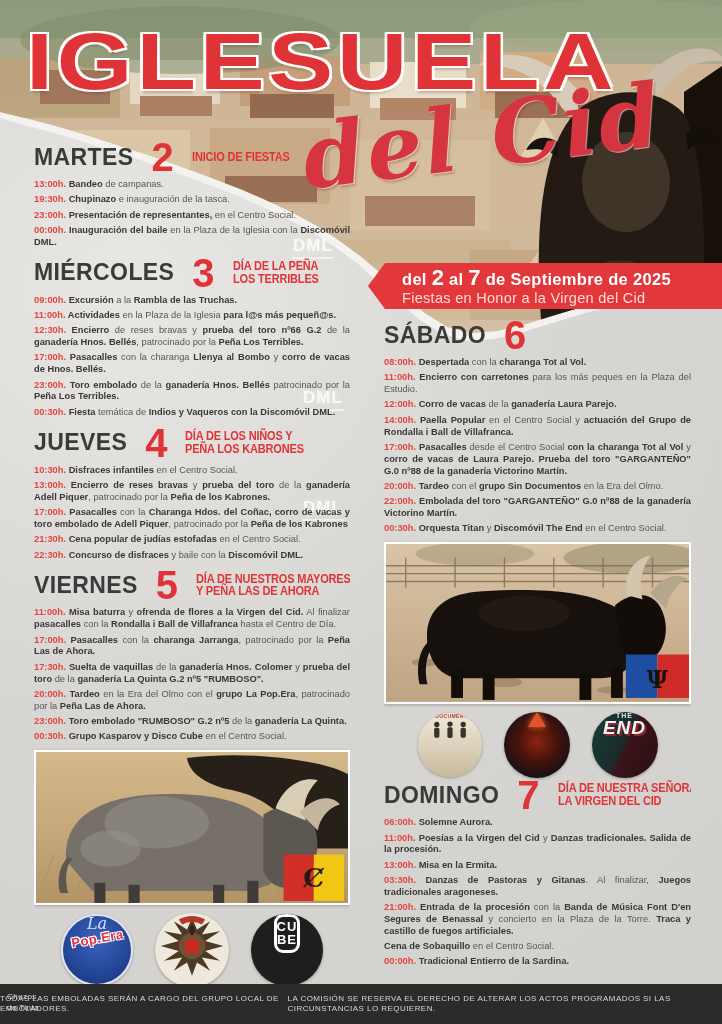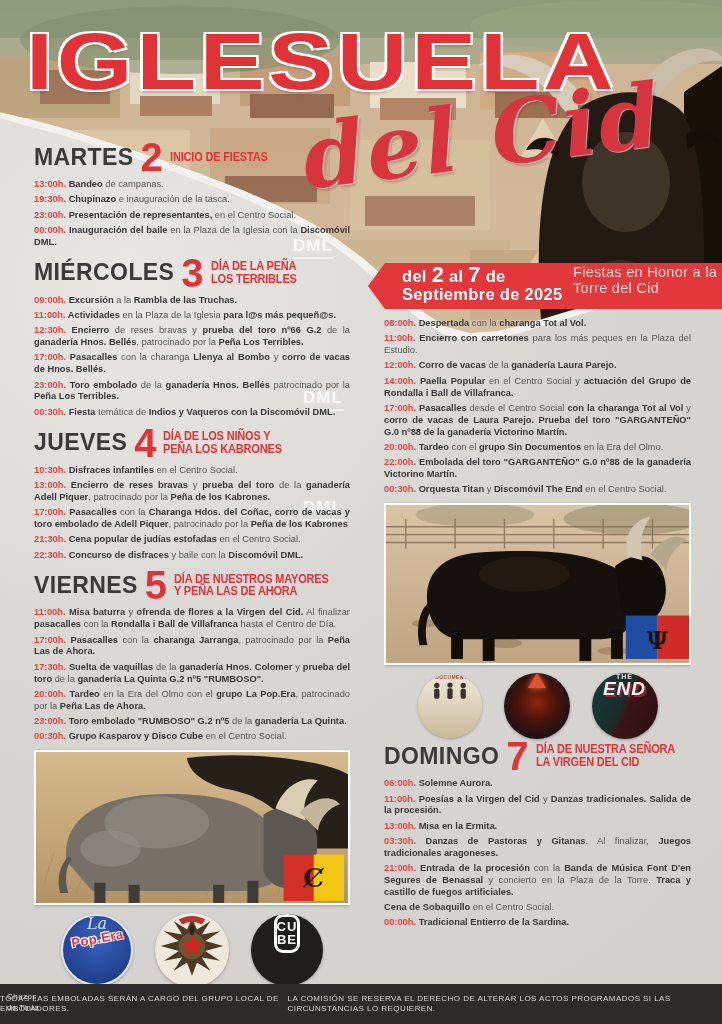--- a/index.html
+++ b/index.html
@@ -27,33 +27,33 @@
     white-space:nowrap;
     text-shadow:2px 2px 0 #fffdfa,-2px 2px 0 #fffdfa,2px -2px 0 #fffdfa,-2px -2px 0 #fffdfa,0 4px 2px rgba(90,40,30,.25);}
   .script{position:absolute; left:302px; top:84px; font-family:"DejaVu Serif", serif;
     font-style:italic; font-weight:bold; font-size:88px; color:#d63540; transform:rotate(-7deg);
     letter-spacing:2px; white-space:nowrap; text-shadow:1px 1px 0 rgba(255,255,255,.55), 2px 3px 2px rgba(120,30,25,.25);}
 
   
   .banner{position:absolute; left:368px; top:263px; width:354px; height:46px;
     background:var(--banner_red);
     clip-path:polygon(17px 0,100% 0,100% 100%,17px 100%,0 50%);
-    color:#fff; display:flex; flex-direction:row; justify-content:center; padding-left:34px;
+    color:#fff; display:flex; flex-direction:column; justify-content:center; padding-left:34px;
     box-shadow:0 3px 5px rgba(0,0,0,.2);}
   .banner .l1{font-weight:bold; font-size:16.5px; letter-spacing:.3px; line-height:1.05;}
   .banner .l1 .num{font-size:22px;}
   .banner .l2{font-size:14.5px; color:#ffd9d6; letter-spacing:.3px; margin-top:1px;}
 
   
   .col{position:absolute; overflow:hidden;}
   .col-left{left:34px; top:140px; width:316px; height:846px;}
   .col-right{left:384px; top:318px; width:307px; height:666px;}
 
   .day{margin-bottom:7px;}
-  .day-header{display:flex; align-items:center; gap:7px; margin-bottom:5px; white-space:nowrap;}
+  .day-header{display:flex; align-items:center; gap:18px; margin-bottom:5px; white-space:nowrap;}
   .day-name{font-size:23px; font-weight:bold; color:var(--text_dark); letter-spacing:.4px;}
   .day-num{font-size:40px; font-weight:bold; color:var(--red); line-height:.85;}
   .day-sub{font-size:12.5px; font-weight:bold; color:var(--red); line-height:1.03;
     transform:scaleX(.88); transform-origin:left center; letter-spacing:-.2px;}
   .event{font-size:9.3px; line-height:1.28; color:var(--text_body); text-align:justify; margin:0 0 3.4px;}
   .event b{color:#393838;}
   .event .time{color:var(--time_red); font-weight:bold;}
 
   
   .photo-frame{width:100%; background:#fff; padding:2px; box-shadow:0 1px 3px rgba(0,0,0,.25);}
@@ -145,21 +145,21 @@
       <path d="M110 120 C96 112 84 116 78 128 C90 126 102 128 110 136 Z" fill="#1a130d"></path>
       <path d="M238 112 C252 104 264 108 270 120 C258 118 248 120 240 128 Z" fill="#140e08"></path>
     </svg>
   </div>
 
   <div class="title">IGLESUELA</div>
   <div class="script">del Cid</div>
 
   <div class="banner">
     <div class="l1"><span>del </span><span class="num">2</span><span> al </span><span class="num">7</span><span> de Septiembre de 2025</span></div>
-    <div class="l2">Fiestas en Honor a la Torre del Cid</div>
+    <div class="l2">Fiestas en Honor a la Virgen del Cid</div>
   </div>
 
   <div class="dml" style="left:278px; top:236px;">DML</div>
   <div class="dml" style="left:288px; top:388px;">DML</div>
   <div class="dml" style="left:288px; top:498px;">DML</div>
 
   <div class="col col-left">
     <div>
         <section class="day">
           <div class="day-header">
@@ -288,20 +288,24 @@
           <div>CU</div>
           <div>BE</div>
         </div>
       </div>
     </div>
   </div>
 
   <div class="col col-right">
     <div>
         <section class="day">
+          <div class="day-header">
+            <span class="day-name">SÁBADO</span>
+            <span class="day-num">6</span>
+          </div>
           <p class="event"><span class="time">08:00h. </span><b>Despertada</b> con la <b>charanga Tot al Vol.</b></p>
           <p class="event"><span class="time">11:00h. </span><b>Encierro con carretones</b> para los más peques en la Plaza del Estudio.</p>
           <p class="event"><span class="time">12:00h. </span><b>Corro de vacas</b> de la <b>ganadería Laura Parejo.</b></p>
           <p class="event"><span class="time">14:00h. </span><b>Paella Popular</b> en el Centro Social y <b>actuación del Grupo de Rondalla i Ball de Villafranca.</b></p>
           <p class="event"><span class="time">17:00h. </span><b>Pasacalles</b> desde el Centro Social <b>con la charanga Tot al Vol</b> y <b>corro de vacas de Laura Parejo.</b> <b>Prueba del toro "GARGANTEÑO" G.0 nº88 de la ganadería Victorino Martín.</b></p>
           <p class="event"><span class="time">20:00h. </span><b>Tardeo</b> con el <b>grupo Sin Documentos</b> en la Era del Olmo.</p>
           <p class="event"><span class="time">22:00h. </span><b>Embolada del toro "GARGANTEÑO" G.0 nº88 de la ganadería Victorino Martín.</b></p>
           <p class="event"><span class="time">00:30h. </span><b>Orquesta Titan</b> y <b>Discomóvil The End</b> en el Centro Social.</p>
         </section>
       </div>

